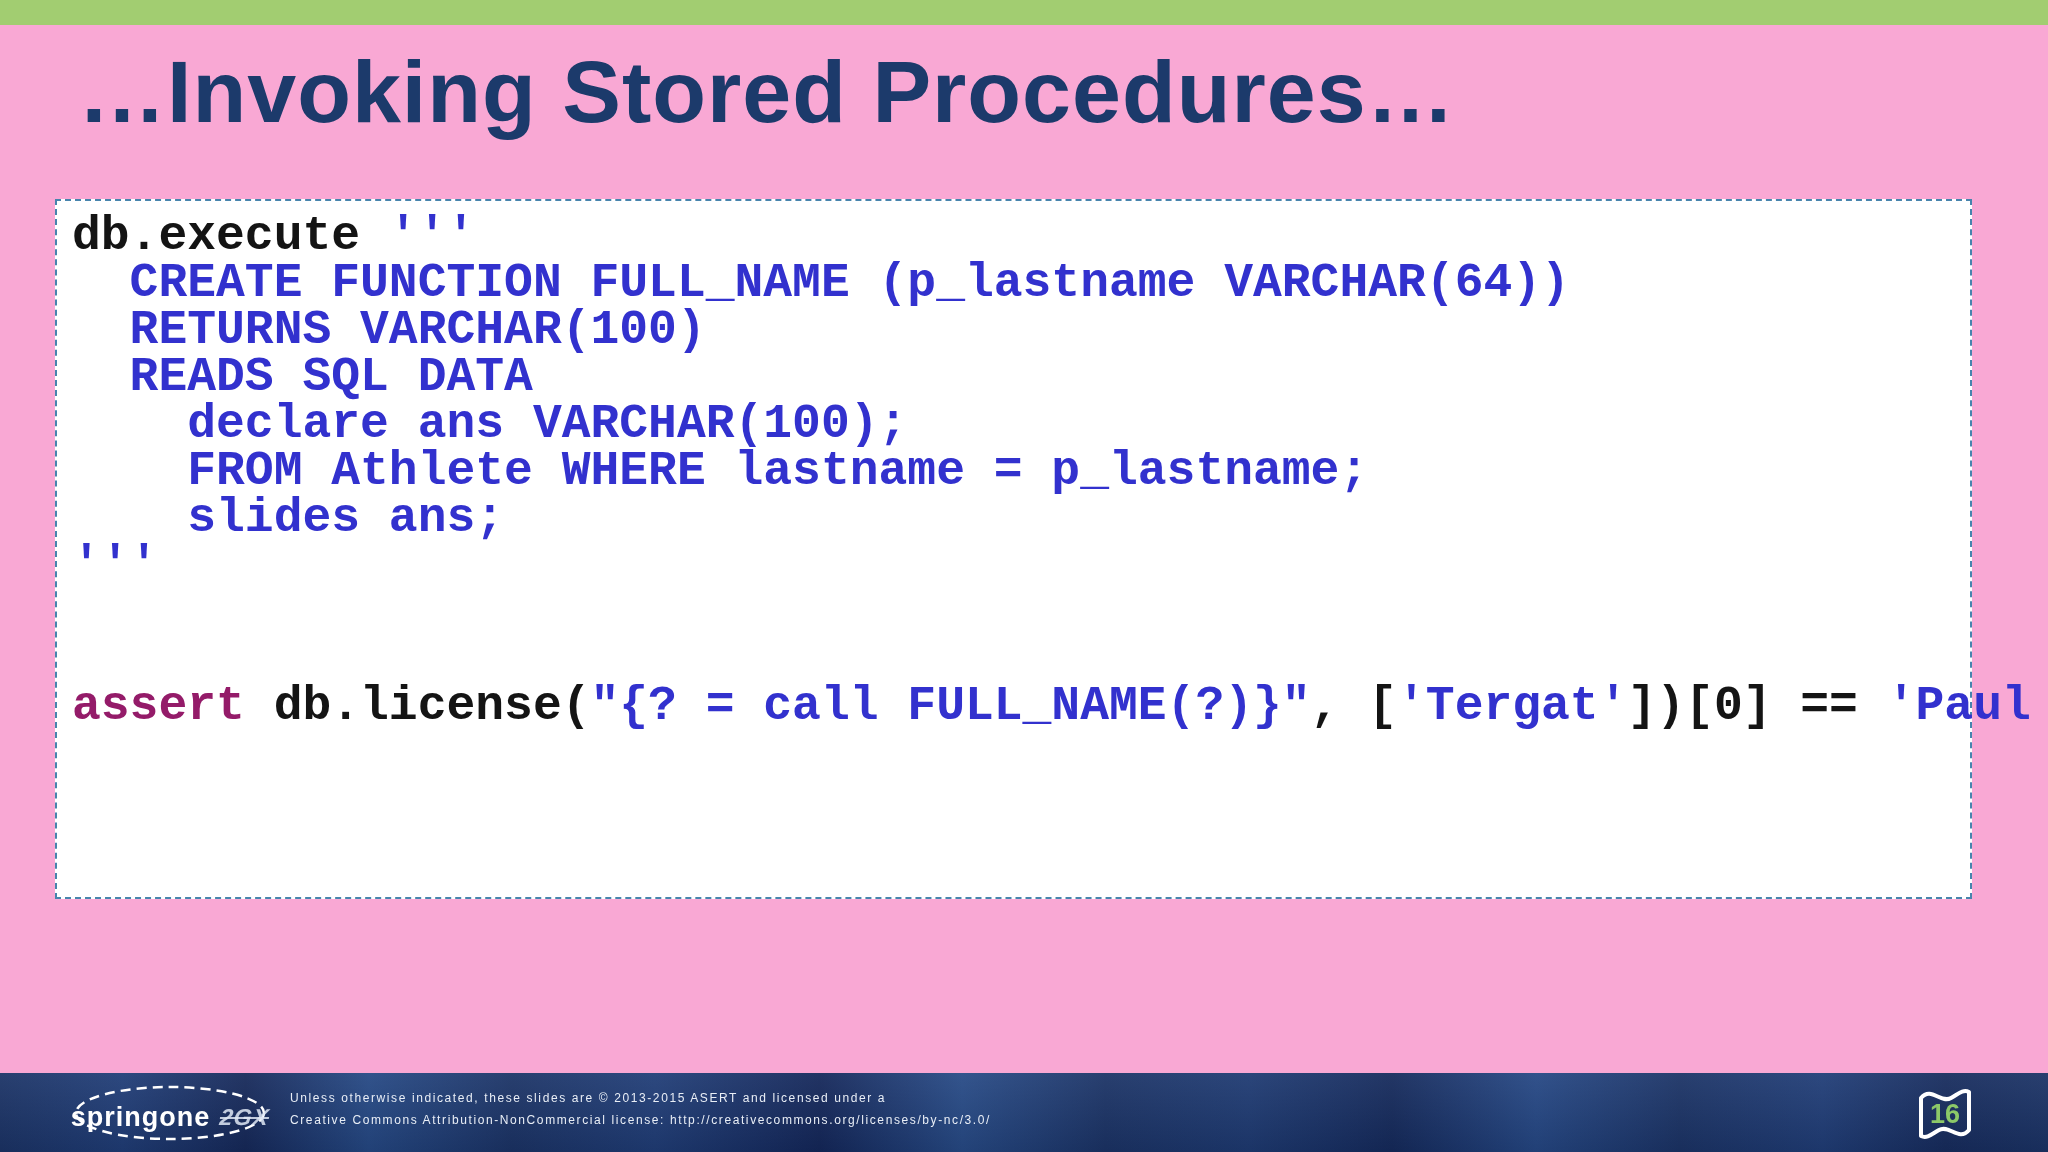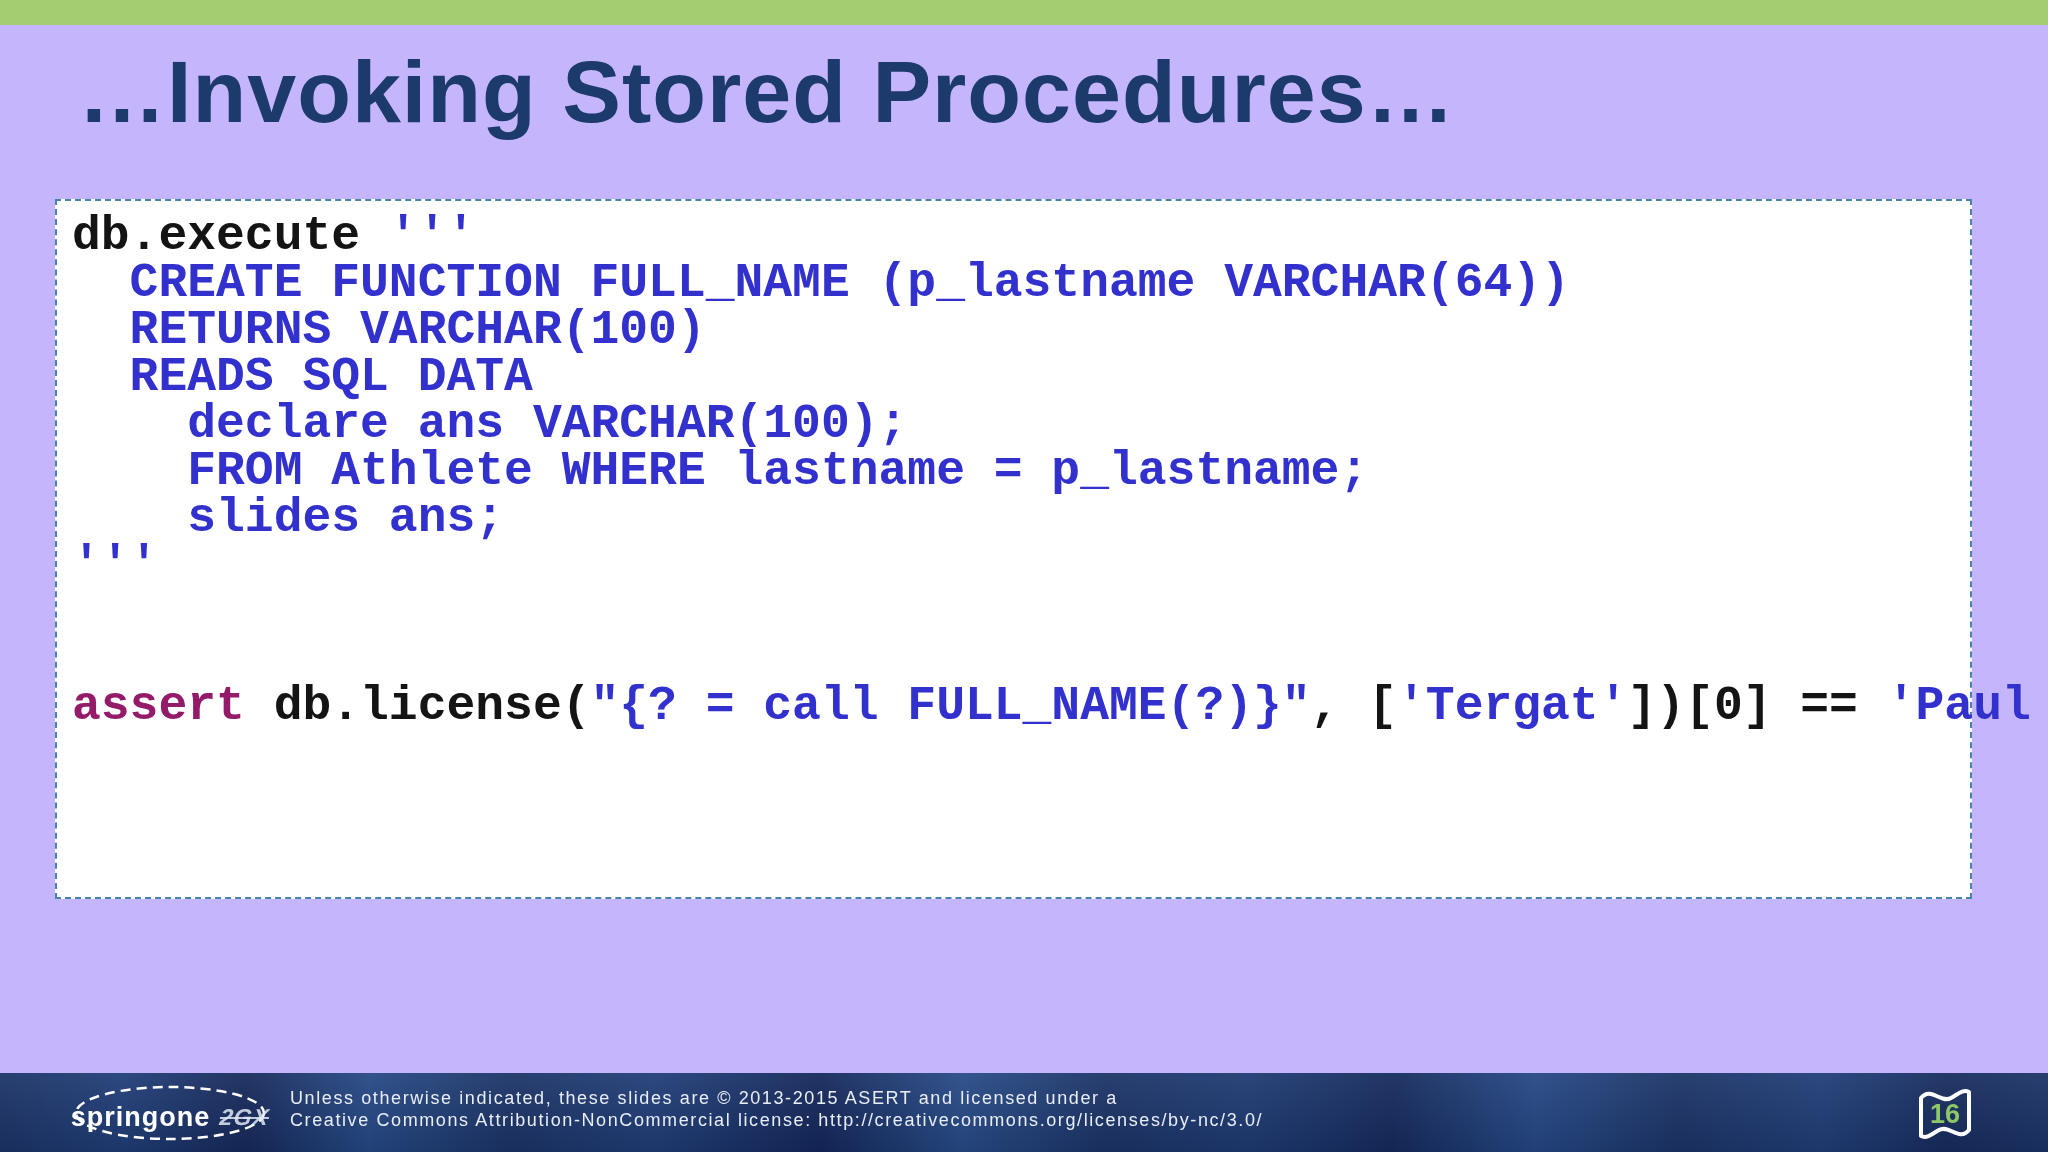--- a/index.html
+++ b/index.html
@@ -3,21 +3,21 @@
 <meta charset="utf-8">
 <style>
   html, body { margin: 0; padding: 0; }
   body {
     width: 2048px; height: 1152px;
     background: #ffffff;
     font-family: "Liberation Sans", sans-serif;
     position: relative;
     overflow: hidden;
   }
-  .slide { position: absolute; inset: 0; background: #c4b5fd; }
+  .slide { position: absolute; inset: 0; background: #f9a8d4; }
 
   .top-bar {
     position: absolute; left: 0; top: 0;
     width: 2048px; height: 25px;
     background: #a2cd71;
   }
 
   .slide-title {
     position: absolute; left: 78px; top: 38px;
     width: 1900px;
@@ -77,21 +77,21 @@
     font-style: italic;
     font-size: 23px;
     color: rgba(223,232,245,0.85);
     transform: skewX(-8deg);
     text-decoration: line-through;
   }
 
   .license {
     position: absolute; left: 290px; top: 14px;
     color: #e9eef6;
-    font-size: 18px;
+    font-size: 12px;
     letter-spacing: 1.6px;
     line-height: 22px;
     white-space: nowrap;
   }
 
   .page-flag { position: absolute; left: 1912px; top: 8px; width: 66px; height: 66px; }
   .page-flag text {
     font-family: "Liberation Sans", sans-serif;
     font-size: 27px; font-weight: 700;
     fill: #8cc868;

